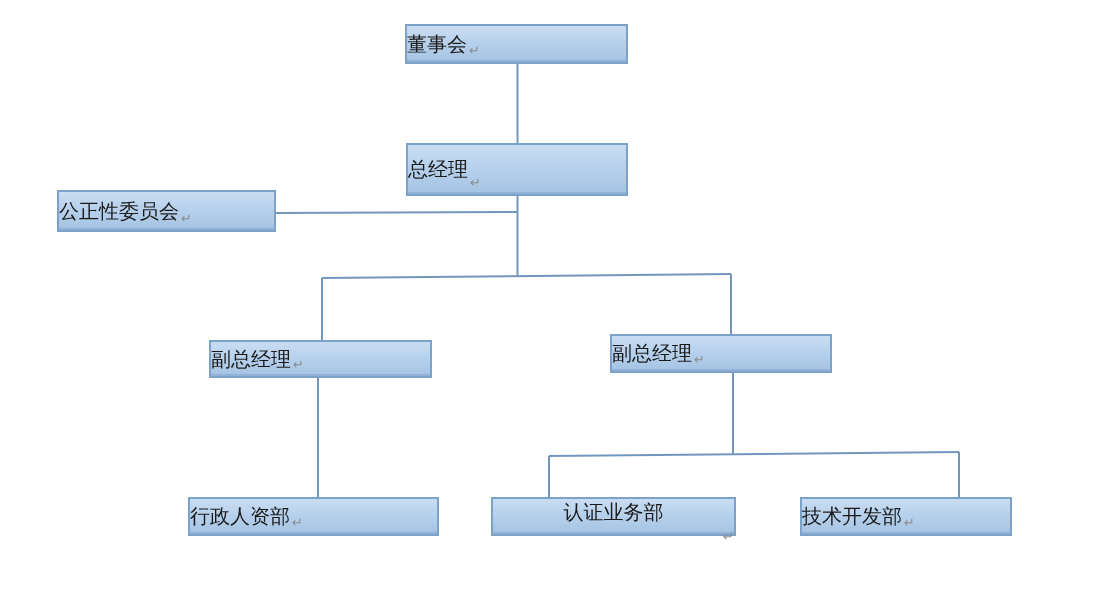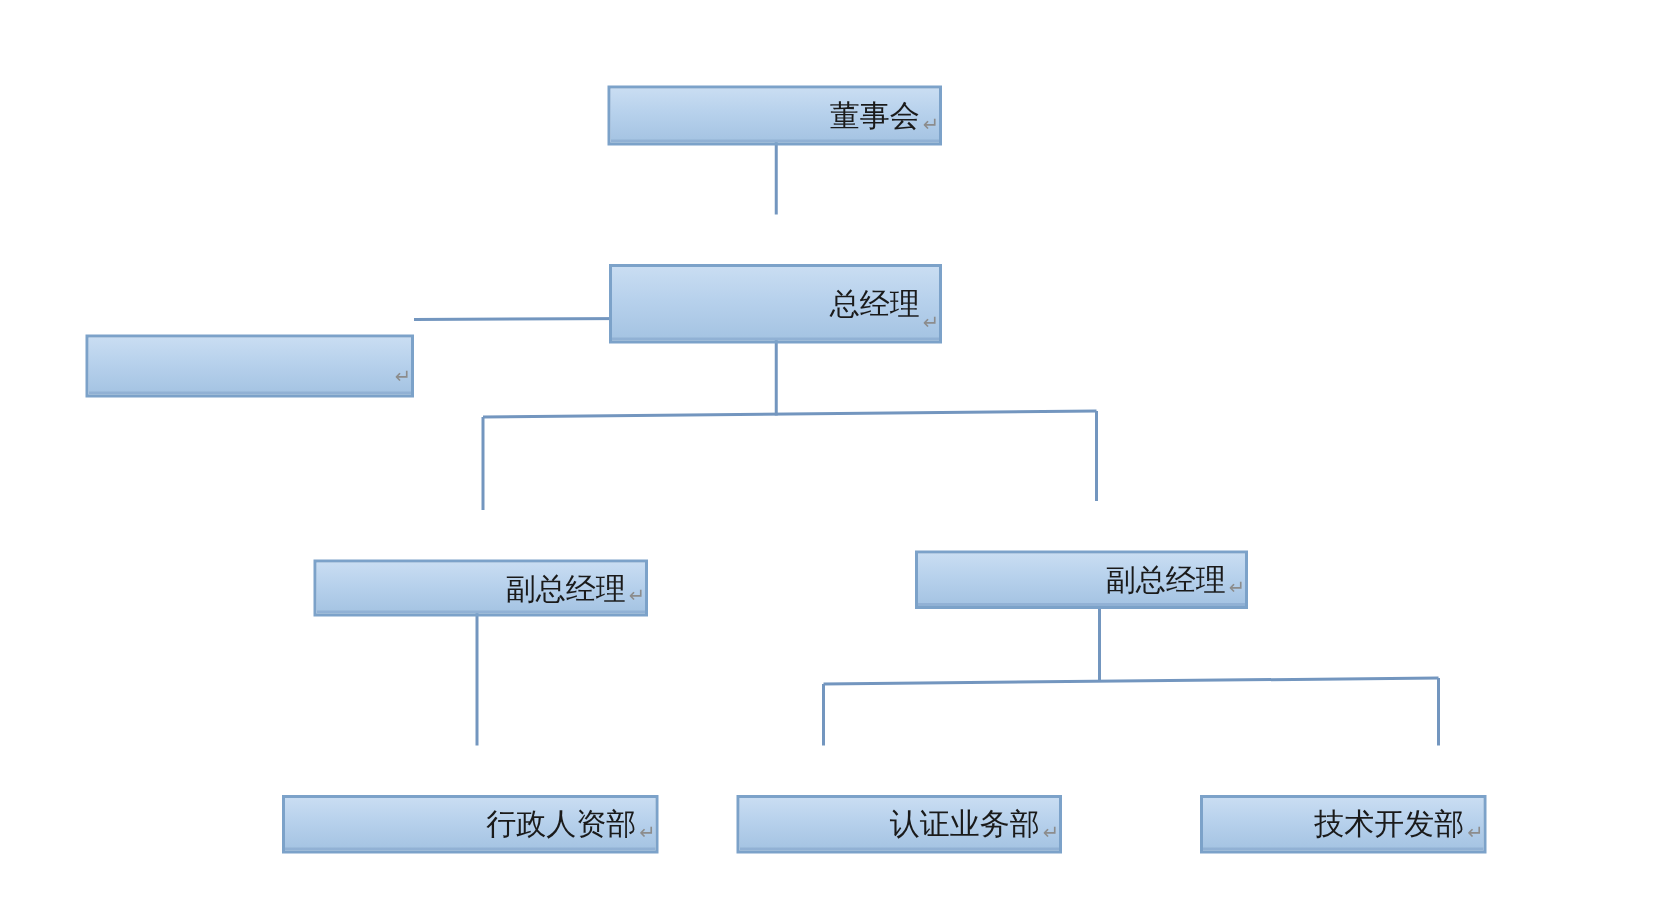--- a/index.html
+++ b/index.html
@@ -21,44 +21,43 @@
     stroke-width: 2;
     fill: none;
   }
   .node {
     position: absolute;
     box-sizing: border-box;
     border: 2px solid #7ca2c9;
     background: linear-gradient(180deg, #c9ddf2 0%, #b7d1ec 45%, #a4c3e2 100%);
     display: flex;
     align-items: center;
-    justify-content: flex-end;
+    justify-content: flex-start;
     font-size: 20px;
     color: #1a1a1a;
     white-space: nowrap;
     box-shadow: inset 0 -2px 0 rgba(110,144,185,0.35);
-    margin-top: 33px;
   }
   .node .crlf {
     font-family: "DejaVu Sans", "Liberation Sans", sans-serif;
     font-size: 13px;
     color: #8c8c8c;
     margin-left: 2px;
     align-self: flex-end;
     line-height: 22px;
   }
   
   .n-board        { left: 405px; top: 24px;  width: 223px; height: 40px; }
   .n-gm           { left: 406px; top: 143px; width: 222px; height: 53px; }
   .n-impartiality { left: 57px;  top: 190px; width: 219px; height: 42px; }
   .n-dgm-left     { left: 209px; top: 340px; width: 223px; height: 38px; }
   .n-dgm-right    { left: 610px; top: 334px; width: 222px; height: 39px; }
   .n-admin-hr     { left: 188px; top: 497px; width: 251px; height: 39px; }
-  .n-cert         { left: 491px; top: 497px; width: 217px; height: 39px; }
-  .n-tech         { left: 800px; top: 497px; width: 191px; height: 39px; }
+  .n-cert         { left: 491px; top: 497px; width: 245px; height: 39px; flex-direction: column; }
+  .n-tech         { left: 800px; top: 497px; width: 212px; height: 39px; }
 </style>
 </head>
 <body>
 
 <div class="canvas">
 
   <svg class="connectors" viewBox="0 0 1114 611" xmlns="http://www.w3.org/2000/svg">
     <line x1="517.5" y1="64" x2="517.5" y2="143"></line>
     <line x1="517.5" y1="184" x2="517.5" y2="277"></line>
     <line x1="276" y1="213" x2="517" y2="212"></line>
@@ -76,20 +75,21 @@
     <span>董事会</span>
       <span class="crlf">↵</span>
   </div>
 
   <div class="node n-gm">
     <span>总经理</span>
       <span class="crlf">↵</span>
   </div>
 
   <div class="node n-impartiality">
+    <span>公正性委员会</span>
       <span class="crlf">↵</span>
   </div>
 
   <div class="node n-dgm-left">
     <span>副总经理</span>
       <span class="crlf">↵</span>
   </div>
 
   <div class="node n-dgm-right">
     <span>副总经理</span>

